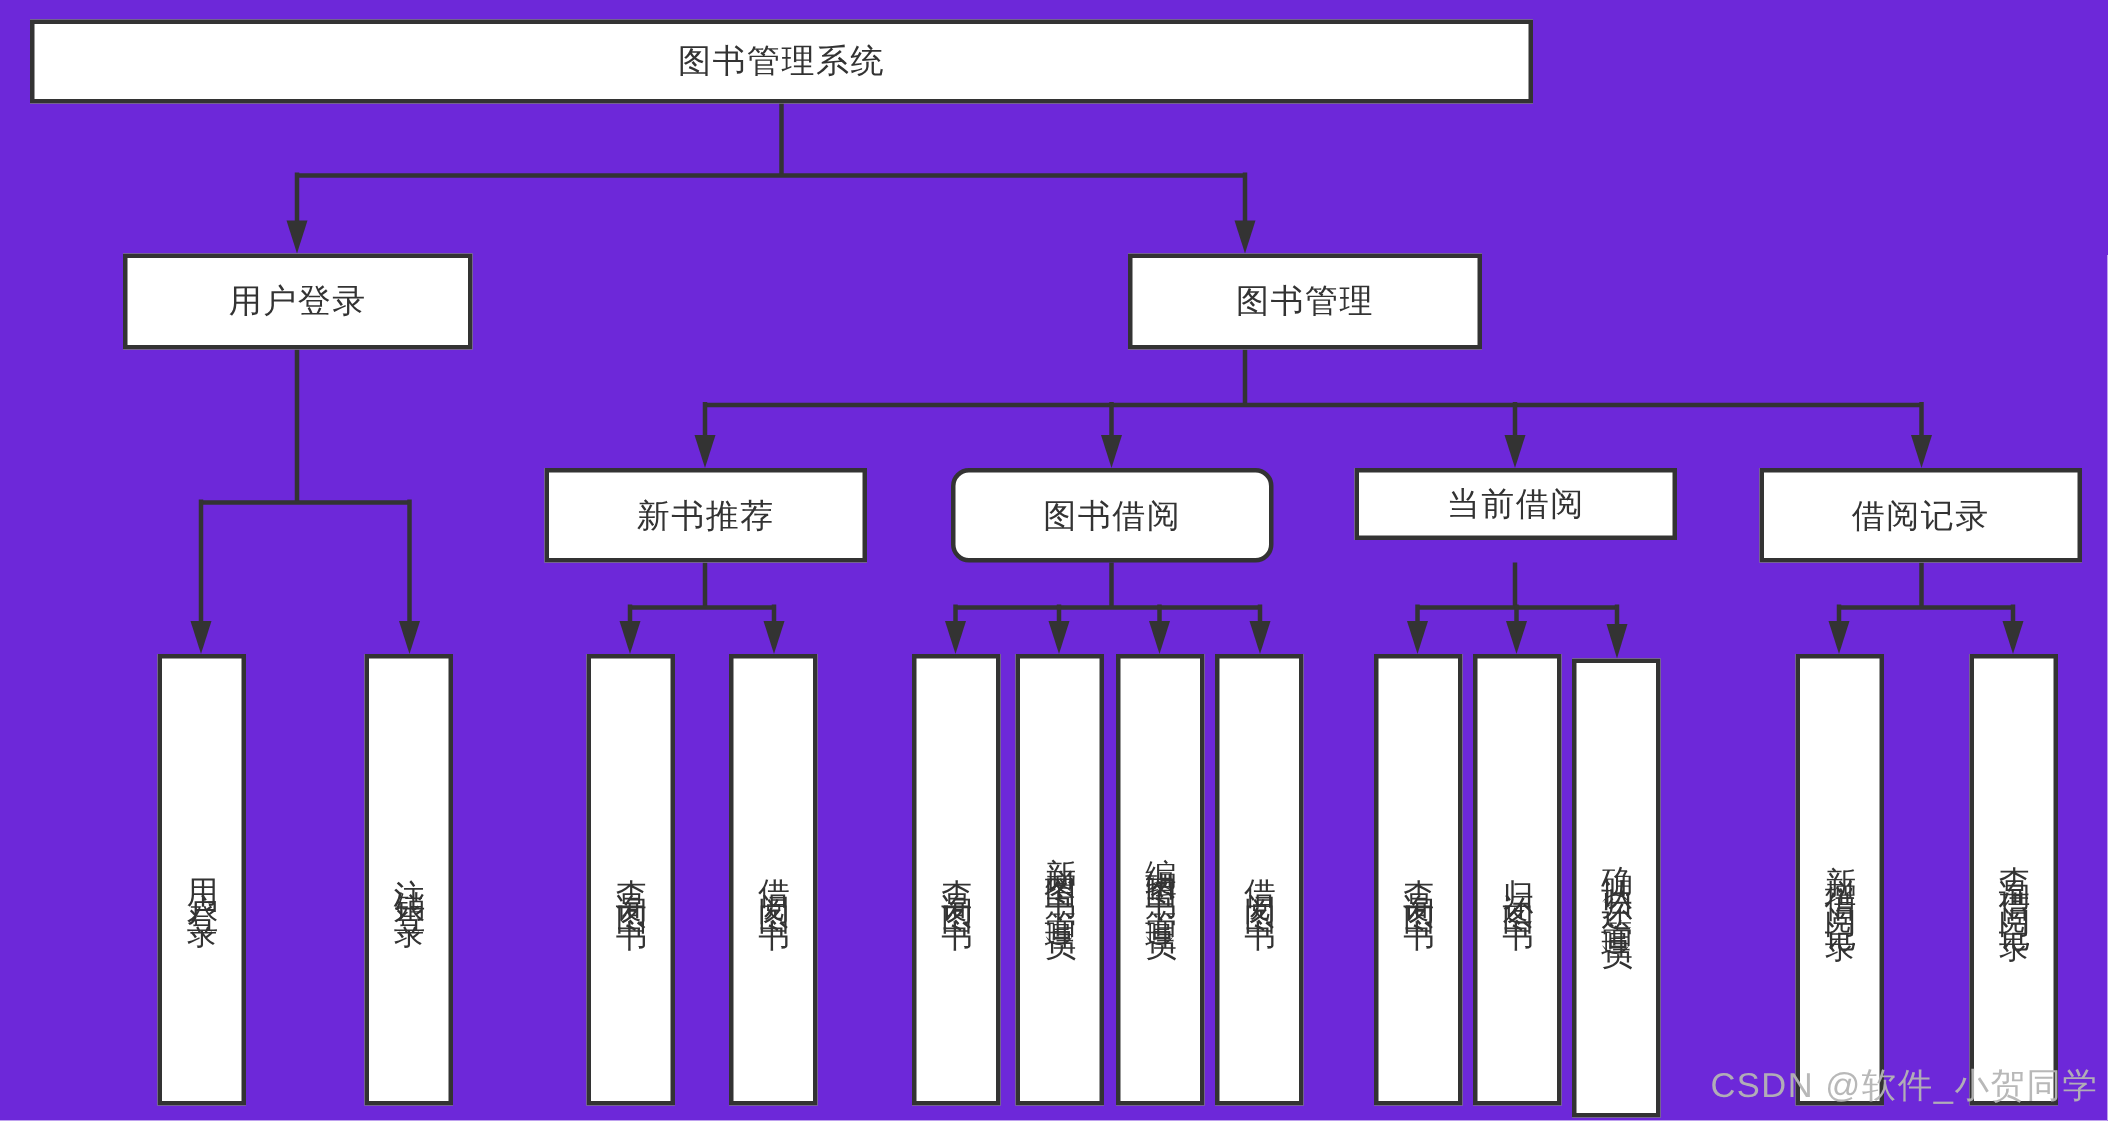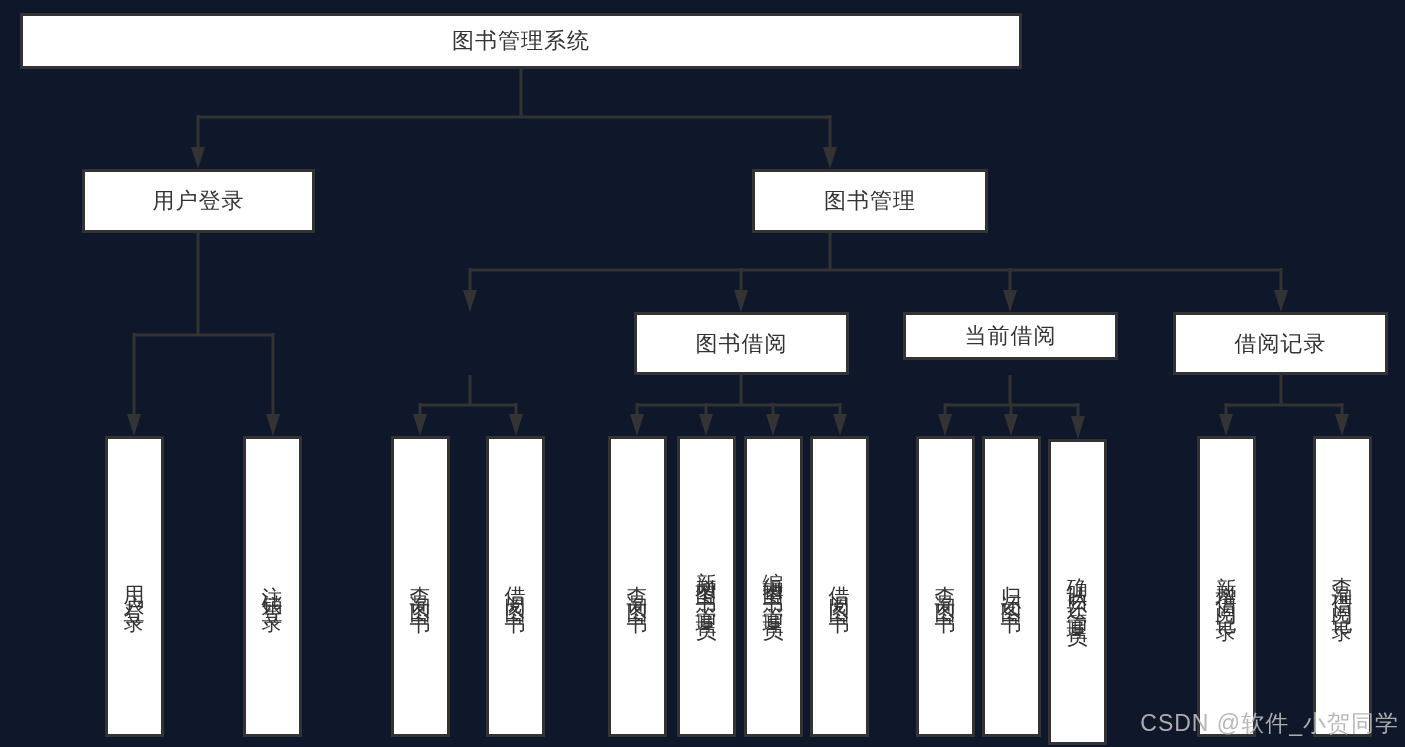--- a/index.html
+++ b/index.html
@@ -5,21 +5,21 @@
   html, body {
     margin: 0;
     padding: 0;
     background: #ffffff;
     font-family: "Liberation Sans", sans-serif;
   }
   .canvas {
     position: relative;
     width: 1405px;
     height: 747px;
-    background: #0f172a;
+    background: #6d28d9;
     overflow: hidden;
   }
   .connectors {
     position: absolute;
     left: 0;
     top: 0;
     width: 1405px;
     height: 747px;
     pointer-events: none;
   }
@@ -144,21 +144,22 @@
       <line x1="1342" y1="403" x2="1342" y2="417"></line>
       <polygon points="1335,414 1349,414 1342,436"></polygon>
     </g>
   </svg>
 
   <div class="node hnode" style="left:20px; top:13px; width:1002px; height:56px;">图书管理系统</div>
 
   <div class="node hnode" style="left:82px; top:169px; width:233px; height:64px;">用户登录</div>
   <div class="node hnode" style="left:712px; top:169px; width:236px; height:64px;margin-left:40px;">图书管理</div>
 
-  <div class="node hnode" style="left:634px; top:312px; width:215px; height:63px;">图书借阅</div>
+  <div class="node hnode" style="left:363px; top:312px; width:215px; height:63px;">新书推荐</div>
+  <div class="node hnode" style="left:634px; top:312px; width:215px; height:63px;border-radius:12px;">图书借阅</div>
   <div class="node hnode" style="left:903px; top:312px; width:215px; height:48px;">当前借阅</div>
   <div class="node hnode" style="left:1173px; top:312px; width:215px; height:63px;">借阅记录</div>
 
   <div class="node vnode" style="left:105px; top:436px; width:59px; height:301px;">用户登录</div>
   <div class="node vnode" style="left:243px; top:436px; width:59px; height:301px;">注销登录</div>
 
   <div class="node vnode" style="left:391px; top:436px; width:59px; height:301px;">查询图书</div>
   <div class="node vnode" style="left:486px; top:436px; width:59px; height:301px;">借阅图书</div>
 
   <div class="node vnode" style="left:608px; top:436px; width:59px; height:301px;">查询图书</div>

